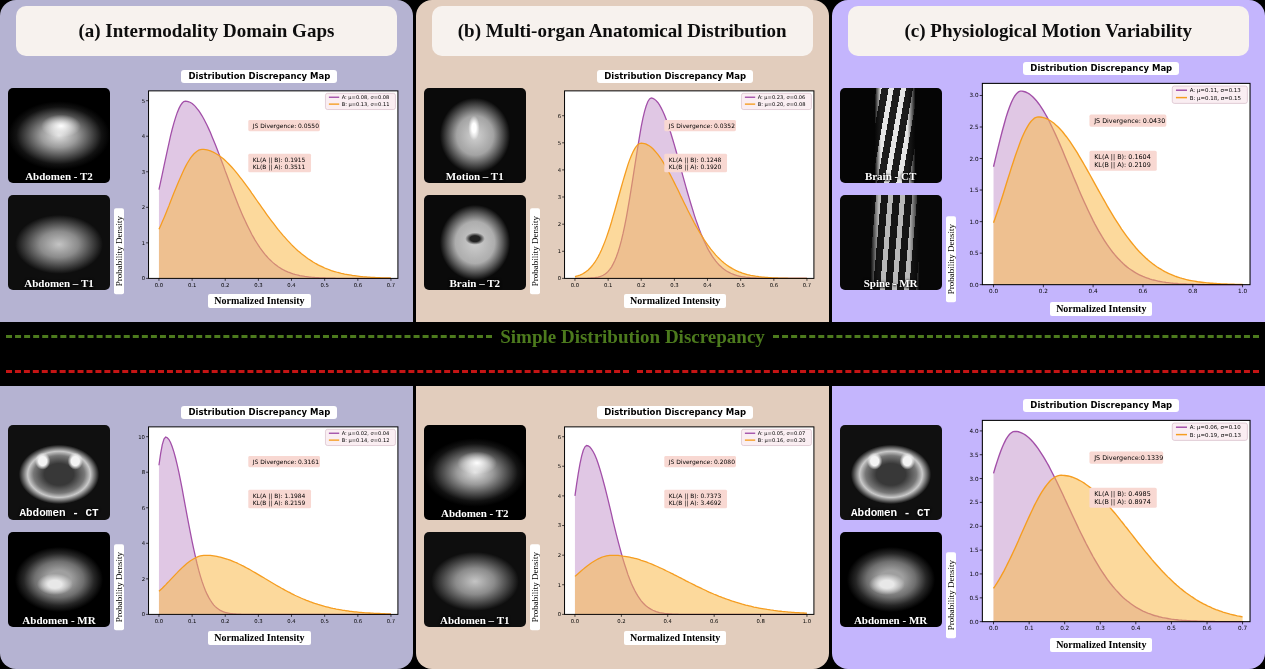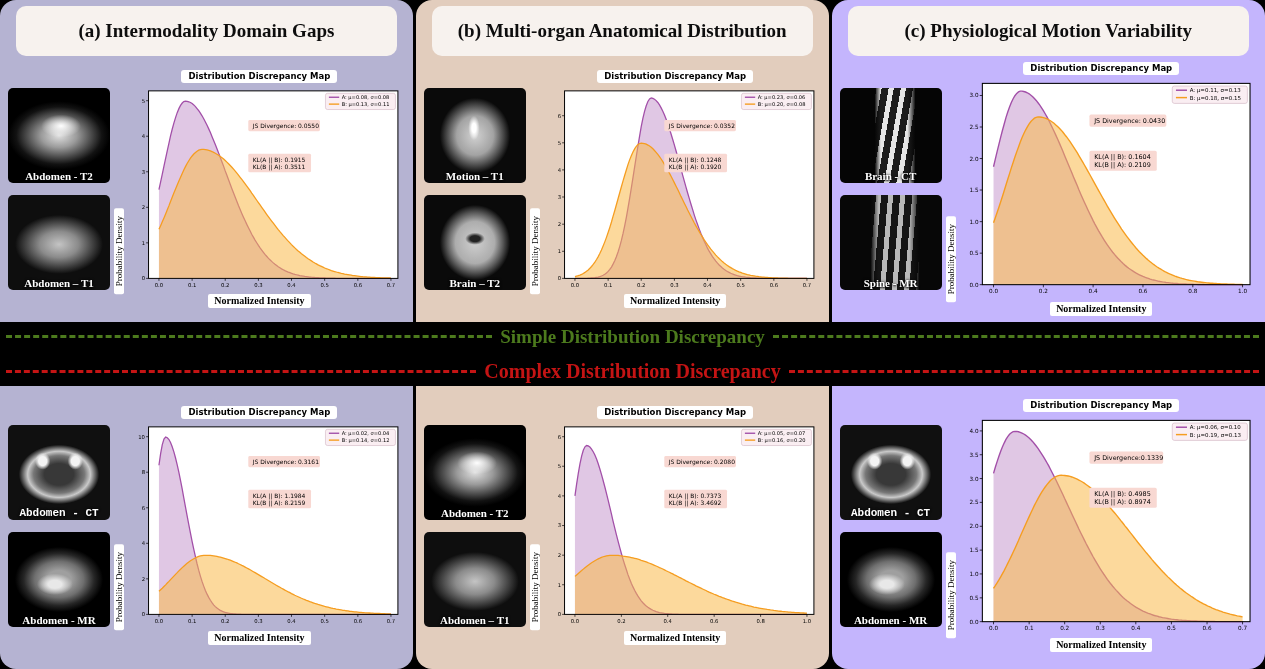--- a/index.html
+++ b/index.html
@@ -501,18 +501,17 @@
   </div>
 
   <div class="separator">
     <div class="sep-row sep-simple">
       <span class="dashline"></span>
       <span class="sep-label">Simple Distribution Discrepancy</span>
       <span class="dashline"></span>
     </div>
     <div class="sep-row sep-complex">
       <span class="dashline"></span>
-      <span class="sep-label">Complex Distribution Discrepancy</span>
       <span class="dashline"></span>
     </div>
   </div>
 
 </div>
 
 </body></html>

